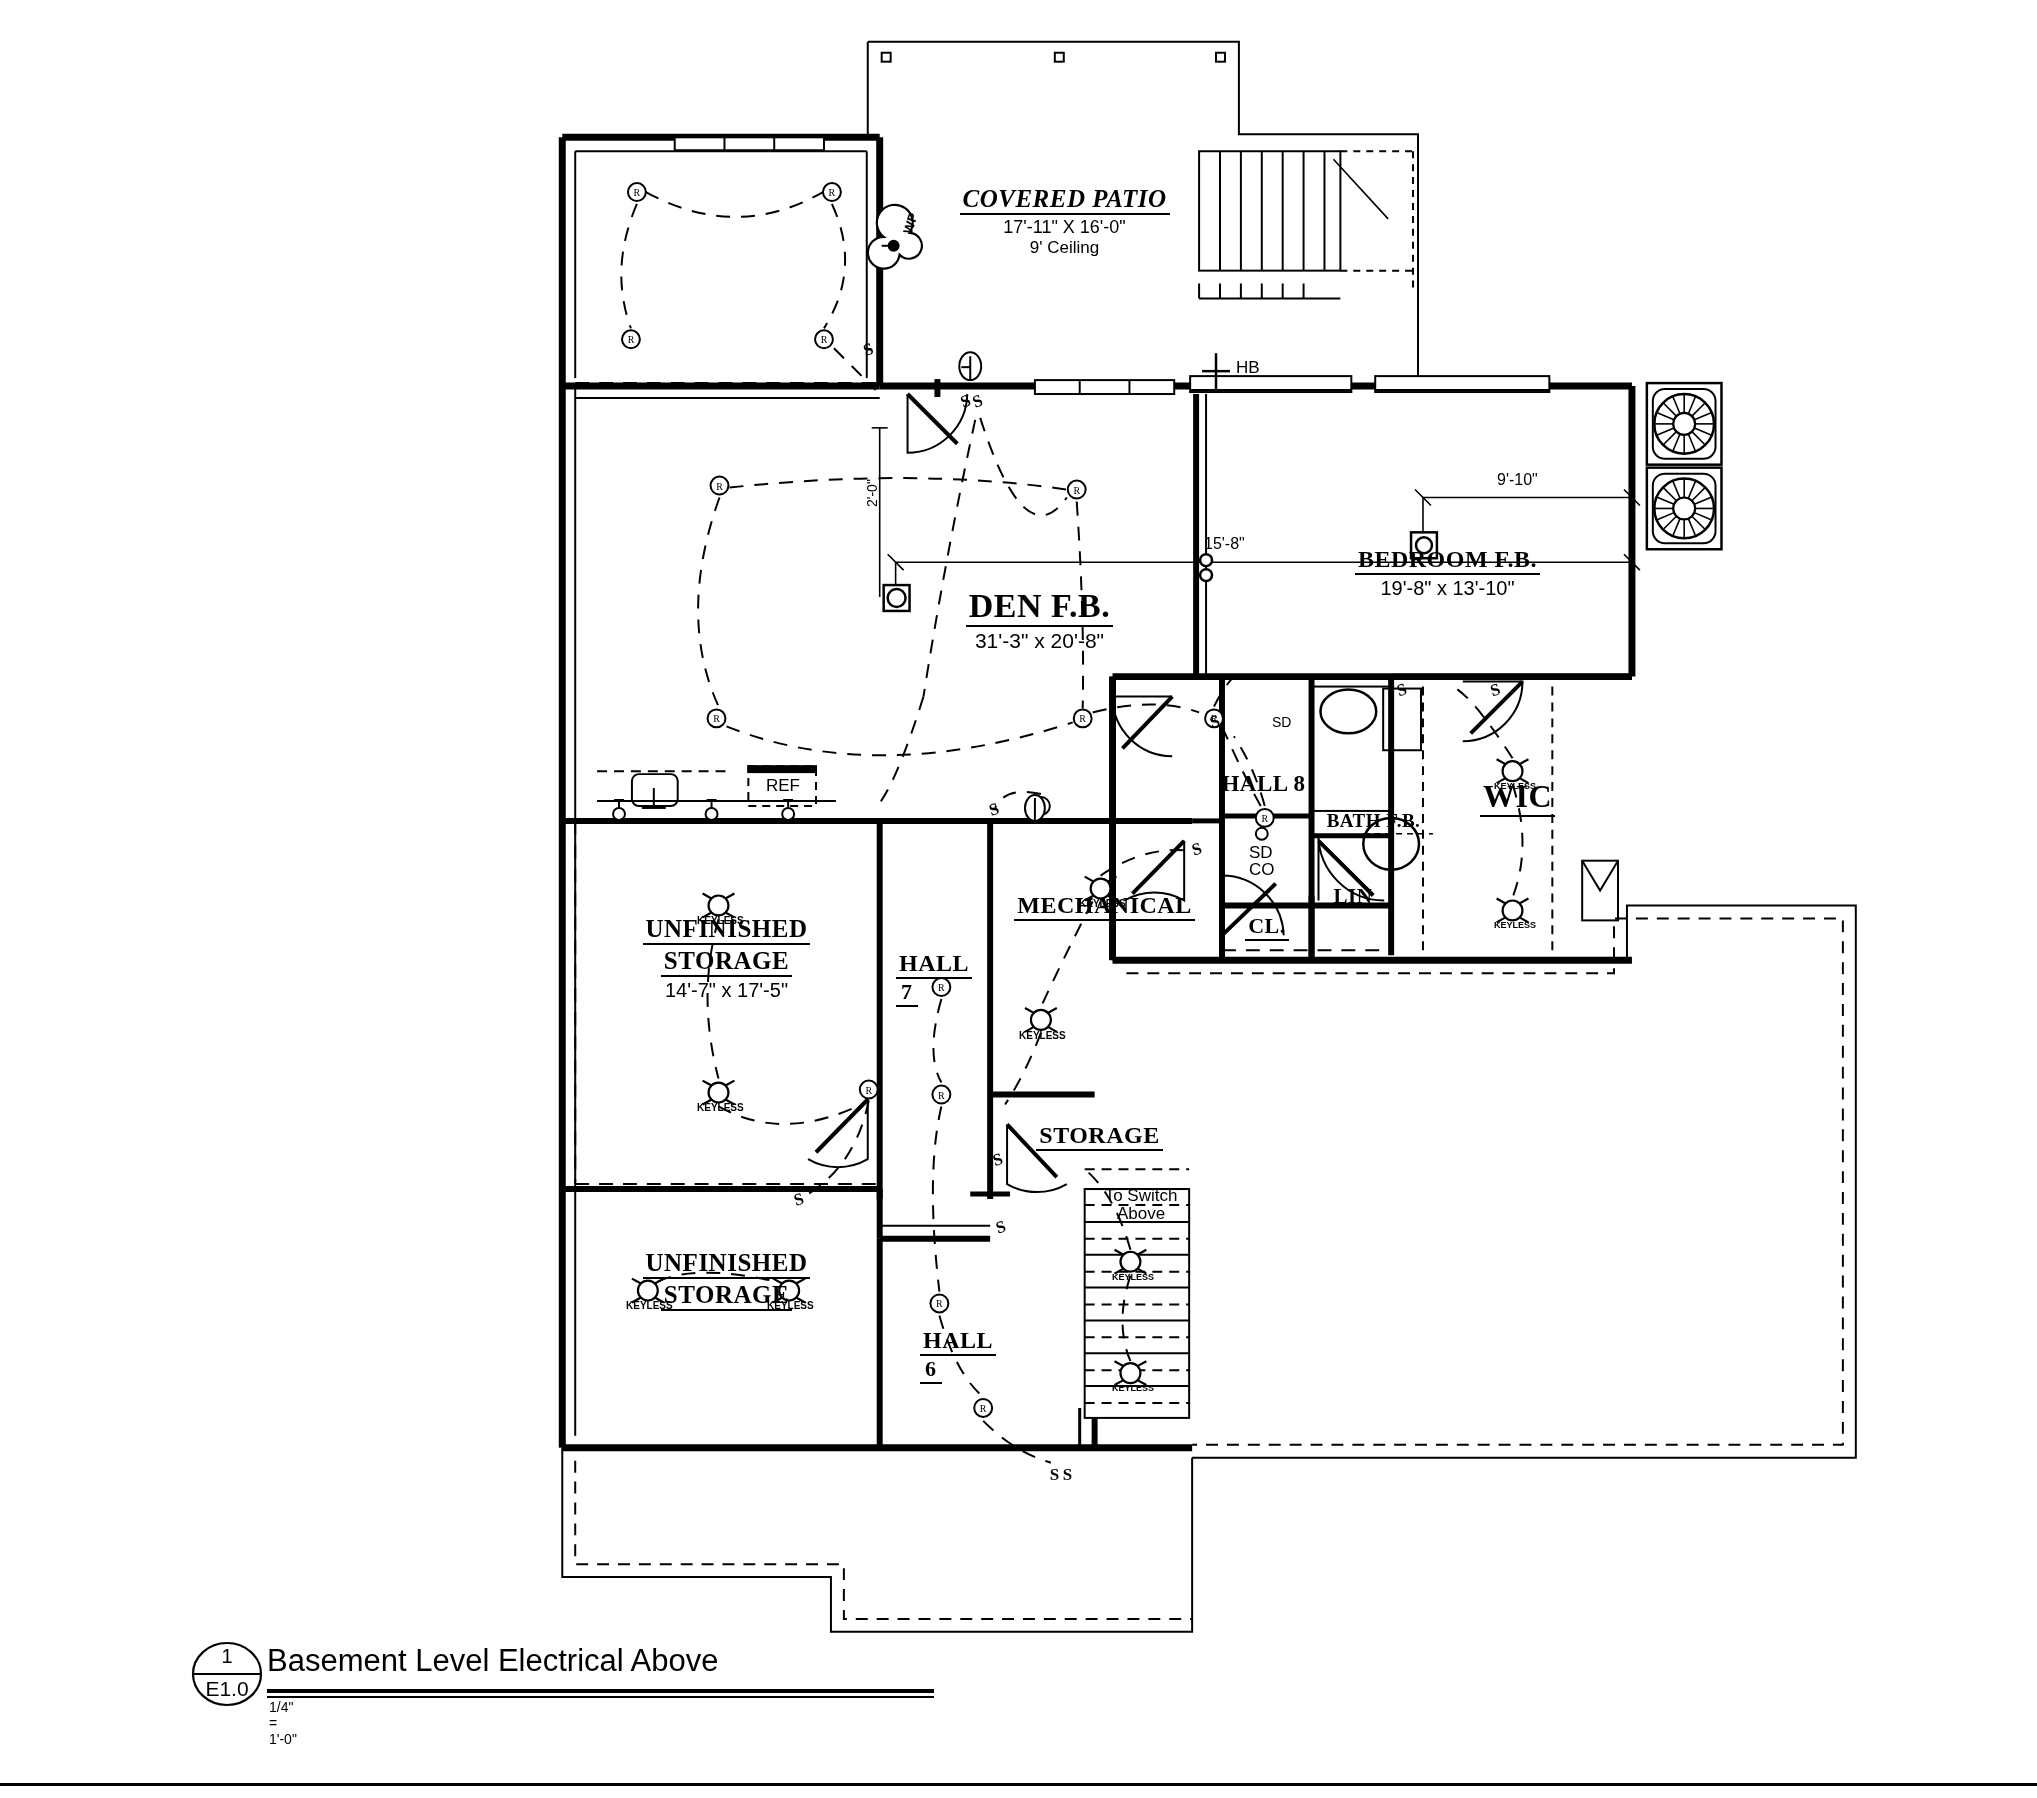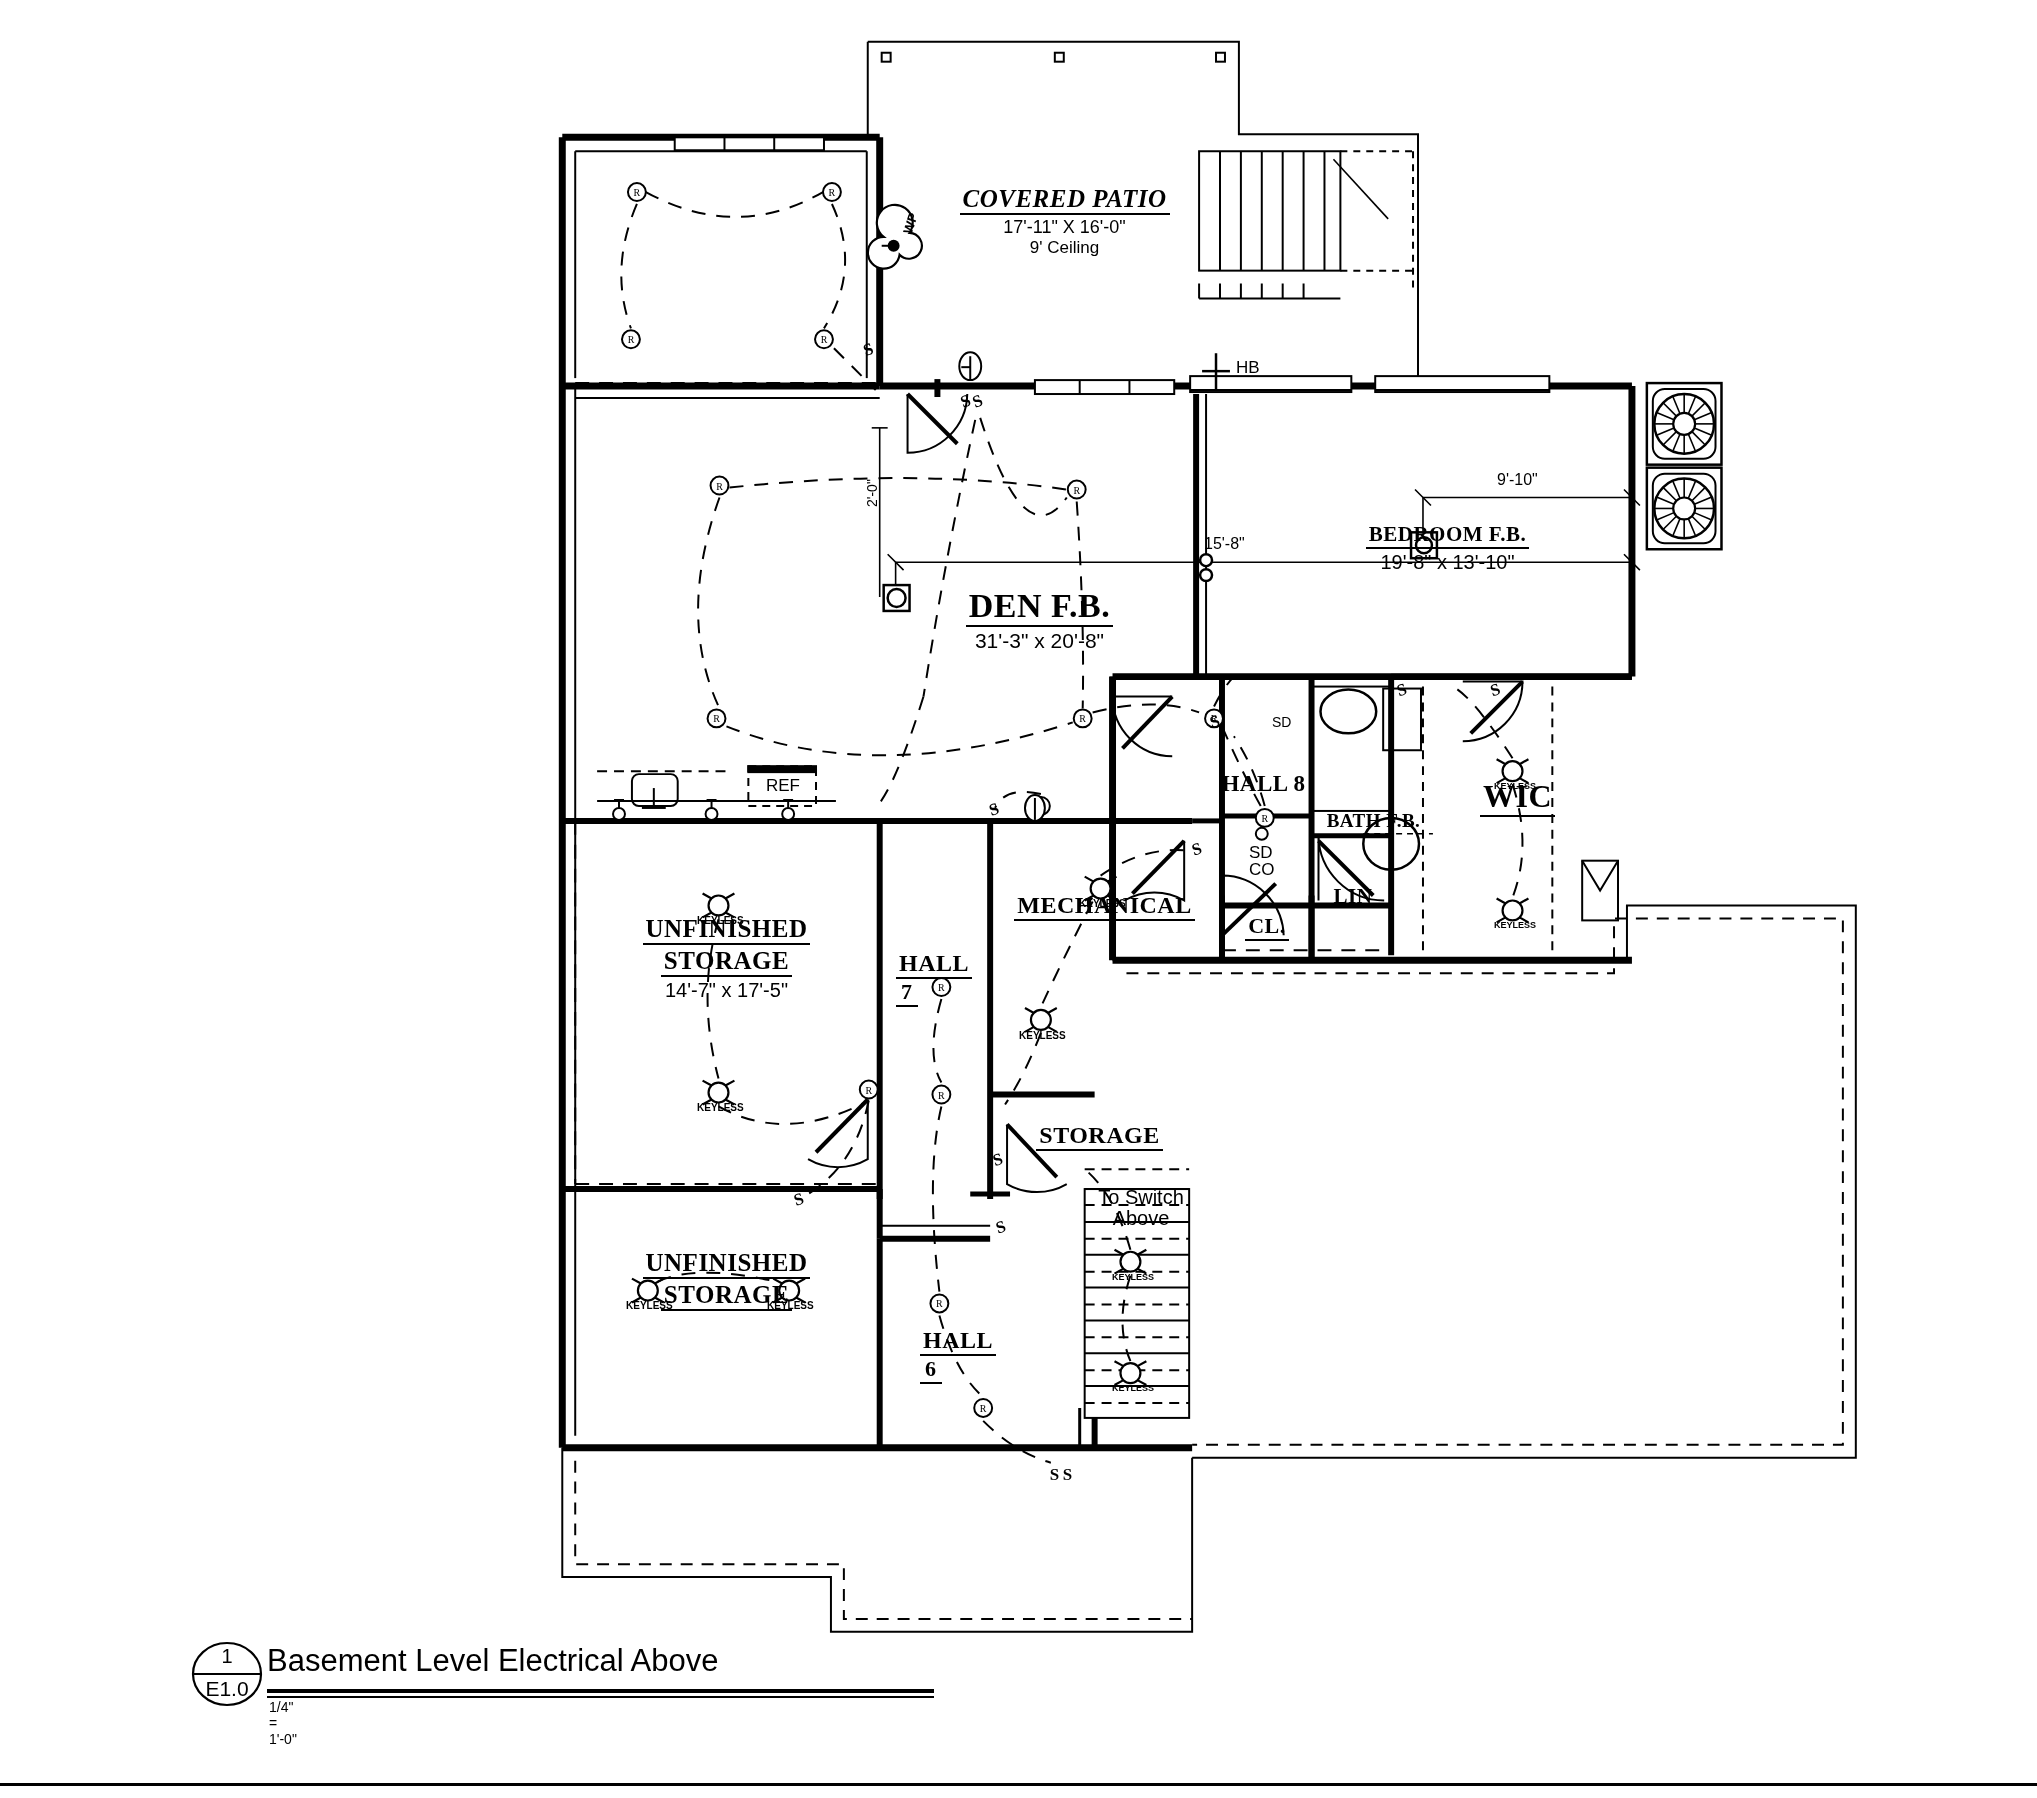--- a/index.html
+++ b/index.html
@@ -457,21 +457,21 @@
   <div class="rmdim" style="font-size:18px;margin-top:2px;">17'-11" X 16'-0"</div>
   <div class="rmdim" style="font-size:17px;">9' Ceiling</div>
 </div>
 
 <div style="position:absolute;left:930px;top:587px;width:219px;text-align:center;">
   <div class="rmname" style="font-size:34px;border-bottom:2px solid #000;display:inline-block;padding:0 3px;">DEN F.B.</div>
   <div class="rmdim" style="font-size:21px;margin-top:2px;">31'-3" x 20'-8"</div>
 </div>
 
 <div style="position:absolute;left:1323px;top:522px;width:249px;text-align:center;">
-  <div class="rmname" style="font-size:21px;border-bottom:2px solid #000;display:inline-block;padding:0 3px;">BEDROOM F.B.</div>
+  <div class="rmname" style="font-size:24px;border-bottom:2px solid #000;display:inline-block;padding:0 3px;margin-top:24px;">BEDROOM F.B.</div>
   <div class="rmdim" style="font-size:20px;margin-top:2px;">19'-8" x 13'-10"</div>
 </div>
 
 <div style="position:absolute;left:1309px;top:774px;width:129px;text-align:center;margin-top:36px;">
   <div class="rmname" style="font-size:19px;">BATH F.B.</div>
 </div>
 
 <div style="position:absolute;left:1463px;top:778px;width:109px;text-align:center;">
   <div class="rmname" style="font-size:32px;border-bottom:2px solid #000;display:inline-block;padding:0 3px;">WIC</div>
 </div>
@@ -520,21 +520,21 @@
 <div style="position:absolute;left:1204px;top:535px;font-size:16px;" class="rmdim">15'-8"</div>
 <div style="position:absolute;left:1497px;top:471px;font-size:16px;" class="rmdim">9'-10"</div>
 <div style="position:absolute;left:864px;top:507px;font-size:14px;transform:rotate(-90deg);transform-origin:left top;" class="rmdim">2'-0"</div>
 
 <div style="position:absolute;left:1236px;top:358px;font-size:17px;" class="tiny">HB</div>
 <div style="position:absolute;left:766px;top:776px;font-size:17px;" class="tiny">REF</div>
 <div style="position:absolute;left:1249px;top:844px;font-size:17px;line-height:1.02;" class="tiny">
   <div>SD</div>
   <div>CO</div>
 </div>
-<div style="position:absolute;left:1096px;top:1187px;font-size:20px;width:90px;text-align:center;line-height:1.05;" class="tiny">
+<div style="position:absolute;left:1096px;top:1187px;font-size:17px;width:90px;text-align:center;line-height:1.05;" class="tiny">
   <div>To Switch</div>
   <div>Above</div>
 </div>
 <div style="position:absolute;left:900px;top:231px;font-size:13px;font-weight:700;transform:rotate(-72deg);transform-origin:left top;" class="tiny">WP</div>
 <div style="position:absolute;left:1272px;top:714px;font-size:14px;" class="tiny">SD</div>
 
 <div class="devlbl kl" style="position:absolute;left:697px;top:915px;font-size:10px;">KEYLESS</div>
 <div class="devlbl kl" style="position:absolute;left:697px;top:1102px;font-size:10px;">KEYLESS</div>
 <div class="devlbl kl" style="position:absolute;left:626px;top:1300px;font-size:10px;">KEYLESS</div>
 <div class="devlbl kl" style="position:absolute;left:767px;top:1300px;font-size:10px;">KEYLESS</div>

